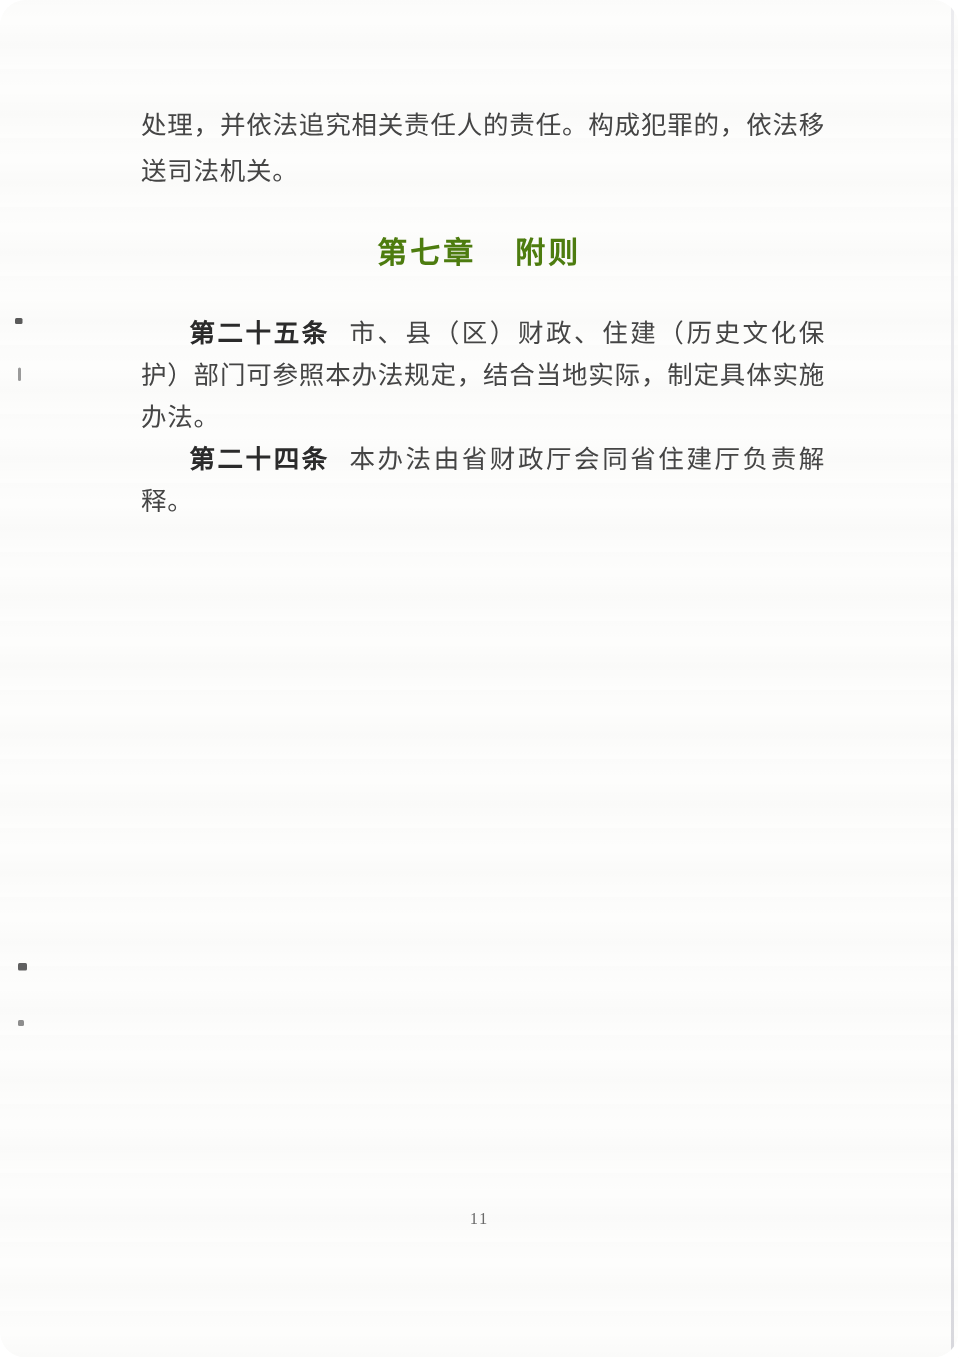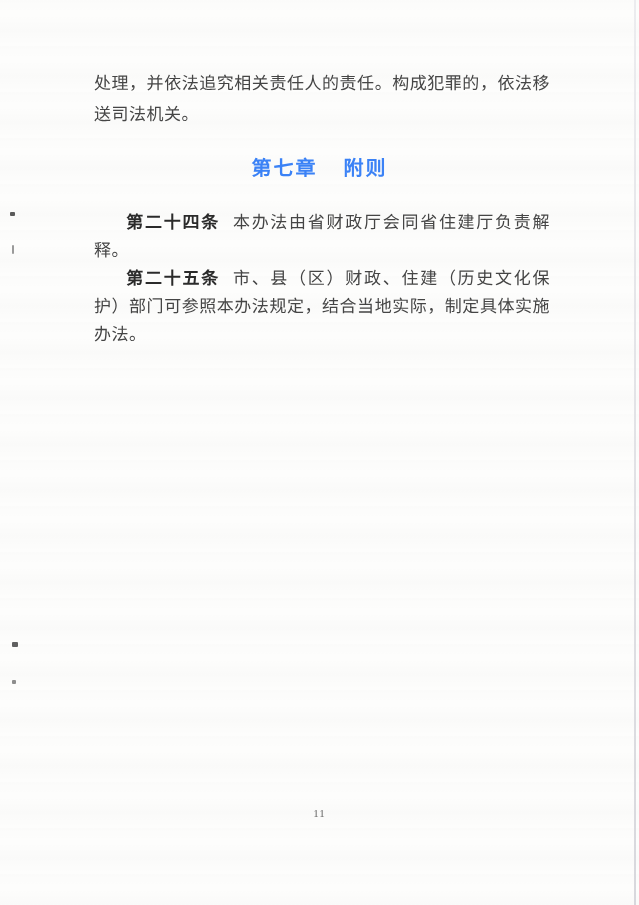--- a/index.html
+++ b/index.html
@@ -8,20 +8,21 @@
     background: #ffffff;
   }
   .page {
     position: relative;
     width: 639px;
     height: 905px;
     background: #fdfdfc;
     overflow: hidden;
     font-family: "Liberation Serif", "DejaVu Serif", serif;
     color: #454545;
+    border-radius: 17px;
   }
   
   .page::before {
     content: "";
     position: absolute;
     inset: 0;
     background: repeating-linear-gradient(
       to bottom,
       rgba(0,0,0,0.008) 0px,
       rgba(0,0,0,0.0) 14px,
@@ -45,21 +46,21 @@
     position: absolute;
     top: 152px;
     left: 0;
     width: 100%;
     margin: 0;
     text-align: center;
     font-family: "Liberation Sans", "DejaVu Sans", sans-serif;
     font-weight: 700;
     font-size: 20px;
     letter-spacing: 2px;
-    color: #3b82f6;
+    color: #4d7c0f;
   }
   .chapter-gap {
     display: inline-block;
     width: 26px;
   }
   .articles {
     position: absolute;
     top: 209px;
     left: 94px;
     width: 456px;
@@ -111,22 +112,22 @@
 
 <div class="page">
 
   <p class="intro-paragraph">处理，并依法追究相关责任人的责任。构成犯罪的，依法移送司法机关。</p>
 
   <h2 class="chapter-heading">
     <span>第七章</span><span class="chapter-gap"></span><span>附则</span>
   </h2>
 
   <div class="articles">
+    <p class="article"><span class="article-label">第二十五条</span><span>市、县（区）财政、住建（历史文化保护）部门可参照本办法规定，结合当地实际，制定具体实施办法。</span></p>
     <p class="article"><span class="article-label">第二十四条</span><span>本办法由省财政厅会同省住建厅负责解释。</span></p>
-    <p class="article"><span class="article-label">第二十五条</span><span>市、县（区）财政、住建（历史文化保护）部门可参照本办法规定，结合当地实际，制定具体实施办法。</span></p>
   </div>
 
   <div class="page-number">11</div>
 
   <div class="speckle speckle-1"></div>
   <div class="speckle speckle-2"></div>
   <div class="speckle speckle-3"></div>
   <div class="speckle speckle-4"></div>
 
   <div class="scan-edge"></div>

